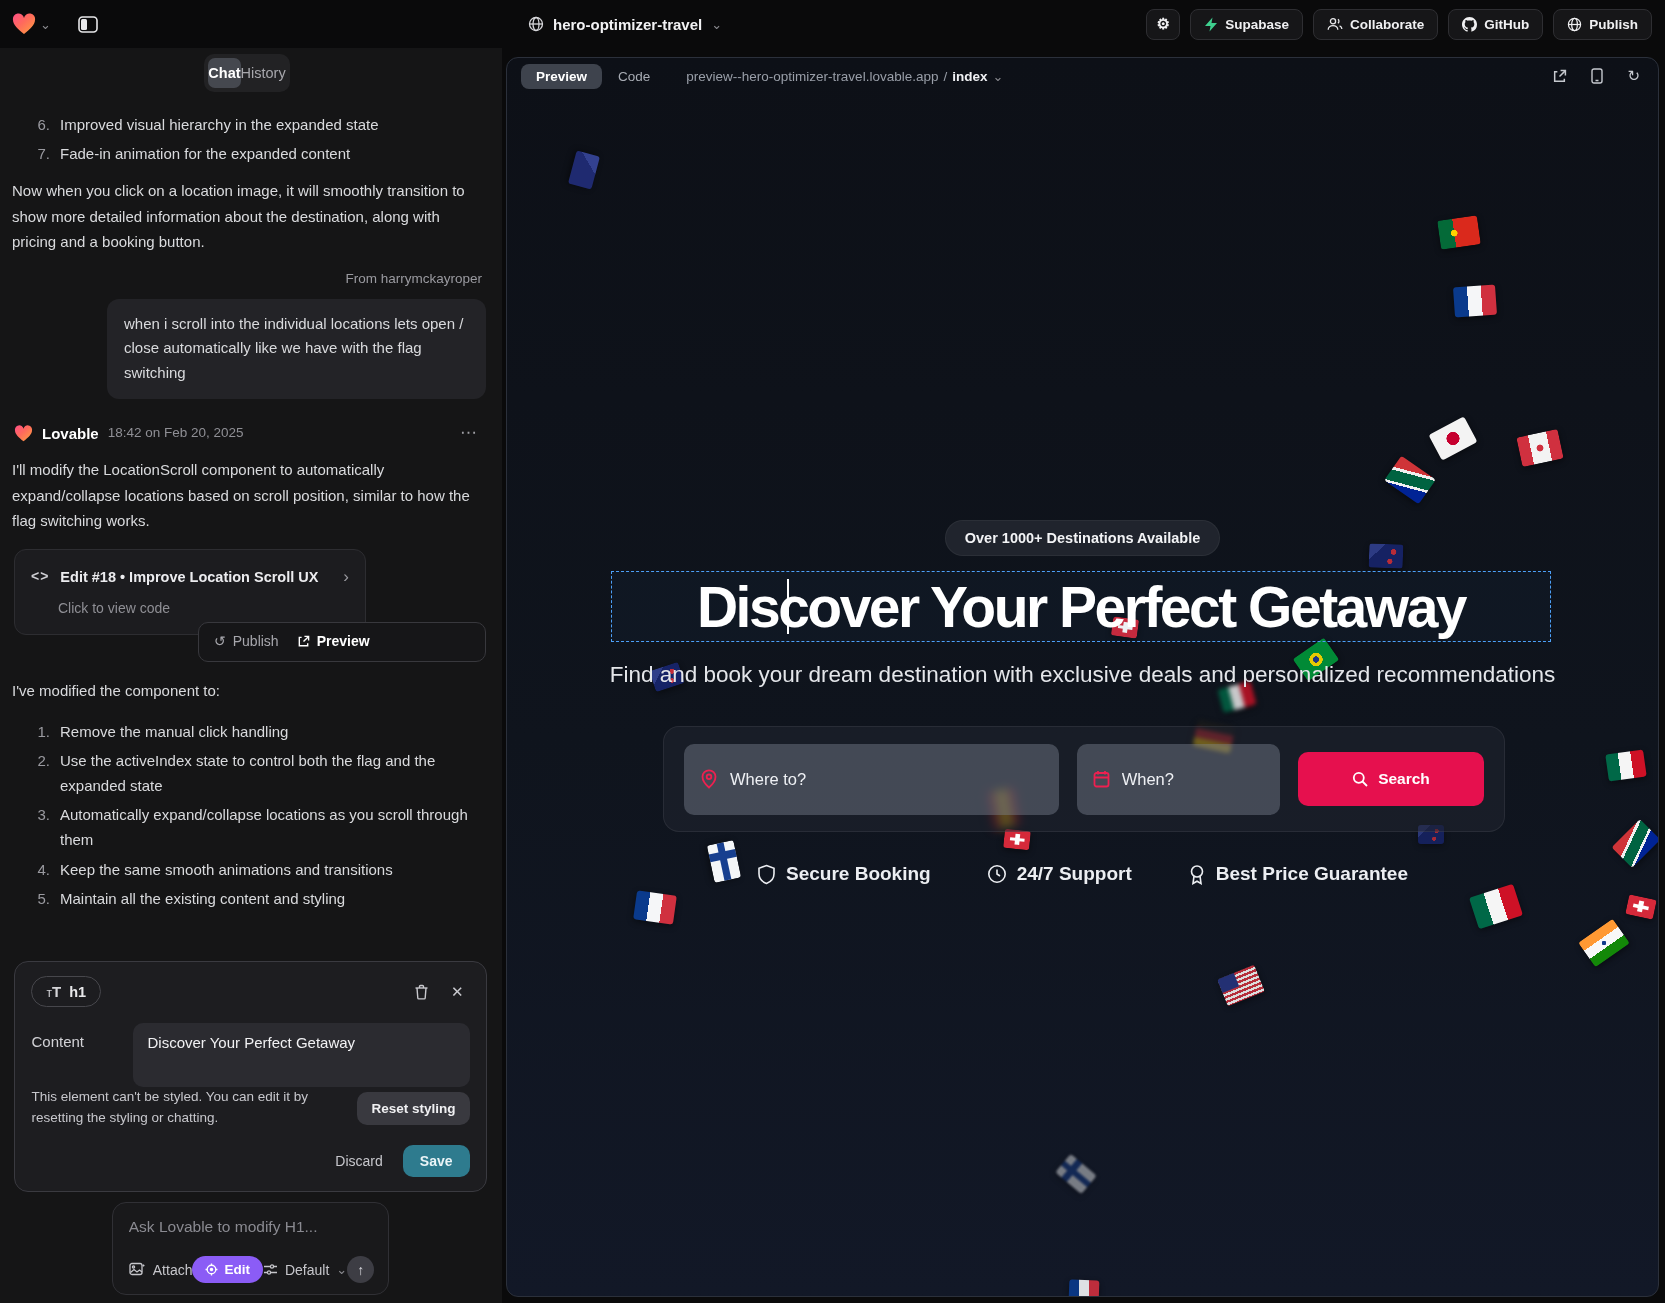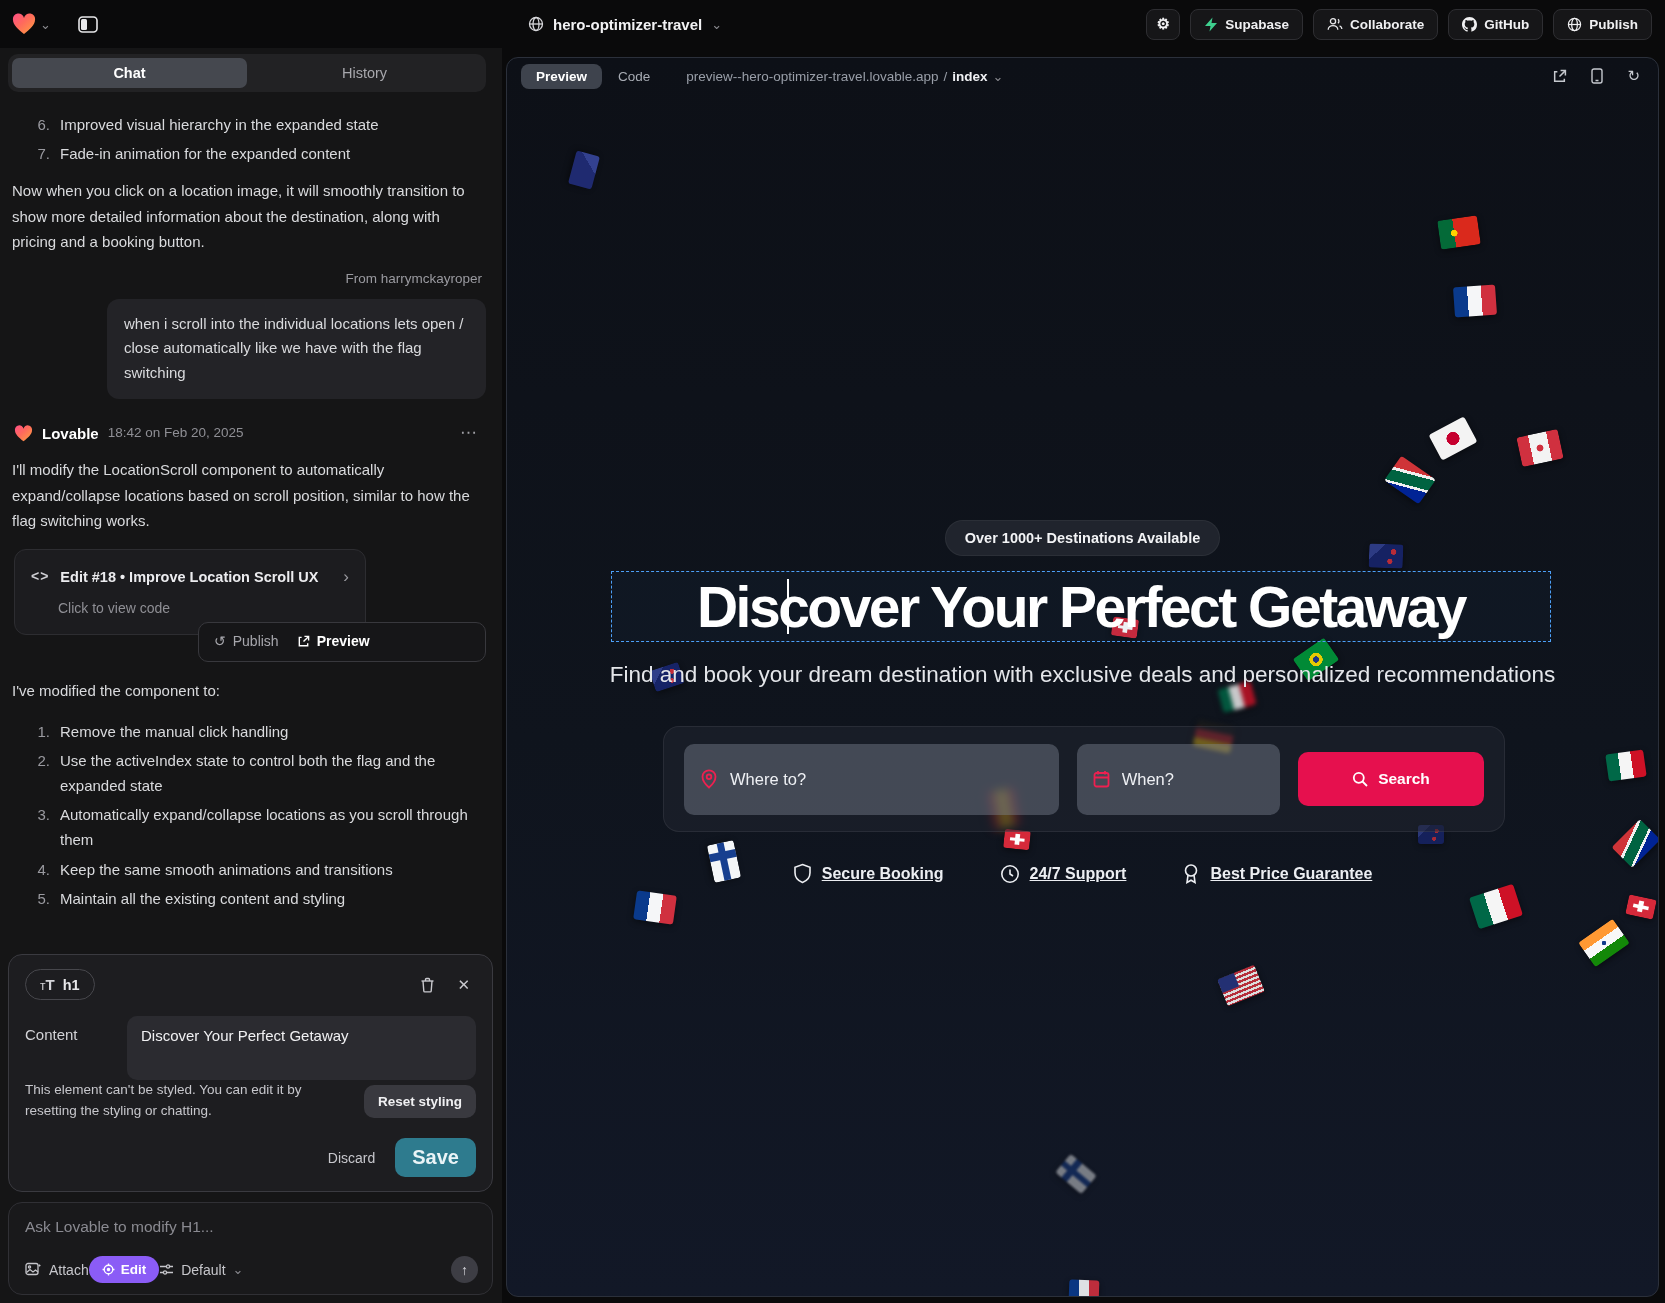--- a/index.html
+++ b/index.html
@@ -11,21 +11,21 @@
   .logo-group { position:absolute; left:12px; top:0; height:48px; display:flex; align-items:center; gap:4px; }
   .chev { color:#8b8b90; font-size:13px; line-height:1; }
   .panel-toggle { margin-left:16px; width:34px; height:32px; border-radius:8px; display:flex; align-items:center; justify-content:center; cursor:pointer; }
   .project-group { position:absolute; left:528px; top:0; height:48px; display:flex; align-items:center; gap:9px; }
   .project-name { font-size:15px; font-weight:700; color:#f2f2f4; }
   .header-actions { position:absolute; right:13px; top:0; height:48px; display:flex; align-items:center; gap:10px; }
   .hbtn { height:31px; display:flex; align-items:center; gap:7px; padding:0 13px; background:#161618; border:1px solid #2e2e32; border-radius:8px; font-size:13.5px; font-weight:600; color:#f0f0f2; cursor:pointer; }
   .hbtn.icon-only { width:34px; padding:0; justify-content:center; font-size:15px; }
 
   
-  .sidebar { position:absolute; left:0; top:48px; width:502px; bottom:0; background:#151516; display:flex; flex-direction:column; }
+  .sidebar { position:absolute; left:0; top:48px; width:502px; bottom:0; background:#151516; display:flex; flex-direction:column;align-items:center; }
   .tabbar { margin:6px 16px 4px 8px; background:#222224; border-radius:10px; padding:4px; display:flex; }
   .tab { flex:1; text-align:center; padding:7px 0; font-size:14.5px; color:#a8a8ad; border-radius:7px; cursor:pointer; }
   .tab.active { background:#45484f; color:#ffffff; font-weight:600; }
 
   .chat-scroll { flex:1; overflow:hidden; padding:12px 16px 0 12px; font-size:15px; line-height:1.68; color:#d9dadd; }
   .num-list { list-style:none; margin:2px 0 10px 0; }
   .num-list li { display:flex; gap:10px; padding:2px 0 2px 20px; }
   .num-list .num { color:#9a9aa0; min-width:18px; text-align:right; }
   .para { margin:10px 0 14px 0; }
   .from-label { text-align:right; color:#9a9aa0; font-size:13.5px; margin:8px 4px 8px 0; }
@@ -53,21 +53,21 @@
   .ep-icons { margin-left:auto; display:flex; align-items:center; gap:22px; margin-right:6px; }
   .ep-icons .ic { color:#c9c9ce; cursor:pointer; font-size:15px; }
   .ep-content-row { display:flex; margin-top:16px; gap:22px; }
   .content-label { font-size:15px; color:#d2d2d6; padding-top:10px; width:80px; }
   .content-box { flex:1; background:#2b2b30; border-radius:10px; border:none; resize:none; padding:11px 14px; font-family:"Liberation Sans",sans-serif; font-size:15px; color:#f1f1f3; height:64px; outline:none; }
   .ep-note-row { display:flex; align-items:center; gap:16px; }
   .ep-note { font-size:13.5px; color:#c7c7cc; line-height:1.55; width:310px; }
   .reset-btn { margin-left:auto; background:#39393f; border:none; border-radius:10px; color:#f0f0f2; font-size:13.5px; font-weight:600; padding:9px 14px; cursor:pointer; }
   .ep-footer { display:flex; justify-content:flex-end; align-items:center; gap:20px; margin-top:16px; }
   .discard-btn { color:#c7c7cc; font-size:14px; cursor:pointer; }
-  .save-btn { border:none; border-radius:10px; padding:8px 17px; font-size:20px; font-weight:600; color:#eaf4f7; cursor:pointer; }
+  .save-btn { border:none; border-radius:10px; padding:8px 17px; font-size:14px; font-weight:600; color:#eaf4f7; cursor:pointer; }
 
   
   .composer { margin:0 9px 8px 8px; background:#19191b; border:1px solid #303035; border-radius:14px; padding:15px 14px 11px 16px; }
   .composer-input { width:95%; background:transparent; border:none; outline:none; font-family:"Liberation Sans",sans-serif; font-size:15.5px; color:#e8e8ea; }
   .composer-input::placeholder { color:#8a8a91; }
   .composer-row { display:flex; align-items:center; margin-top:20px; }
   .attach-btn { display:flex; align-items:center; gap:8px; color:#c6c6cb; font-size:14px; cursor:pointer; }
   .edit-pill { display:flex; align-items:center; gap:6px; border-radius:999px; padding:6px 13px; font-size:13.5px; font-weight:600; color:#fff; cursor:pointer; }
   .mode-btn { display:flex; align-items:center; gap:7px; color:#c6c6cb; font-size:14px; cursor:pointer; }
   .send-btn { margin-left:auto; width:27px; height:27px; border-radius:50%; background:#3d3d44; color:#d9d9de; display:flex; align-items:center; justify-content:center; font-size:14px; cursor:pointer; }
@@ -105,21 +105,21 @@
   .hero-heading { font-size:57px; font-weight:700; letter-spacing:-2.5px; color:#ffffff; white-space:nowrap; }
   .caret { position:absolute; left:280px; top:521px; width:2px; height:55px; background:#ffffff; }
   .hero-subtitle { position:absolute; top:604px; left:0; right:0; text-align:center; font-size:22.5px; color:#e4e6ea; }
   .search-bar { position:absolute; top:668px; left:156px; width:842px; height:106px; background:rgba(32,37,48,.55); border:1px solid rgba(255,255,255,.07); border-radius:16px; display:flex; align-items:center; gap:18px; padding:0 20px; }
   .search-field { height:71px; border-radius:10px; background:rgba(128,136,151,.42); display:flex; align-items:center; gap:12px; padding:0 16px; }
   .search-field input { background:transparent; border:none; outline:none; font-family:"Liberation Sans",sans-serif; font-size:16.5px; color:#f4f5f8; width:100%; }
   .search-field input::placeholder { color:#eef0f4; }
   .sf-where { flex:2; } .sf-when { flex:1; }
   .search-btn { width:186px; height:54px; border:none; border-radius:10px; display:flex; align-items:center; justify-content:center; gap:10px; font-size:15.5px; font-weight:700; color:#ffffff; cursor:pointer; }
   .trust-row { position:absolute; top:805px; left:0; right:0; display:flex; justify-content:center; gap:56px; }
-  .trust-item { display:flex; align-items:center; gap:10px; font-size:16px; font-weight:600; color:#eceef2;text-decoration:underline; }
+  .trust-item { display:flex; align-items:center; gap:10px; font-size:19px; font-weight:600; color:#eceef2; }
   svg { display:block; }
 </style>
 </head>
 <body>
 
 <div class="stage">
 
   <div class="app-header">
     <div class="logo-group">
       <span style="cursor:pointer;">

